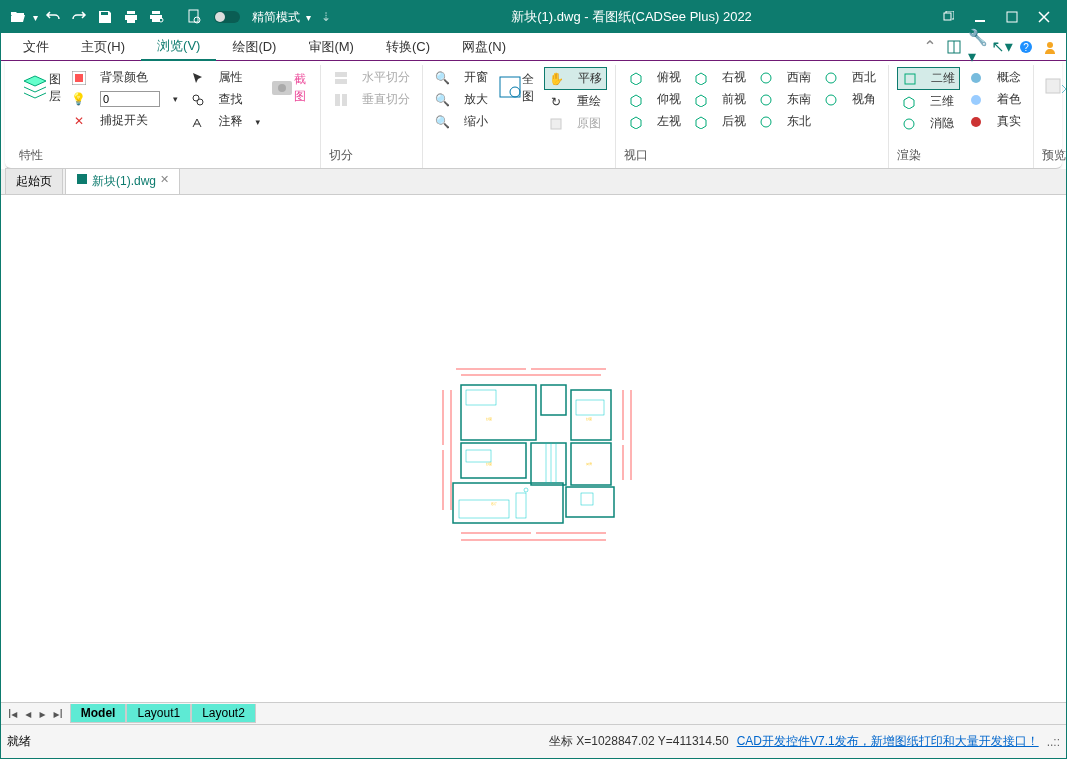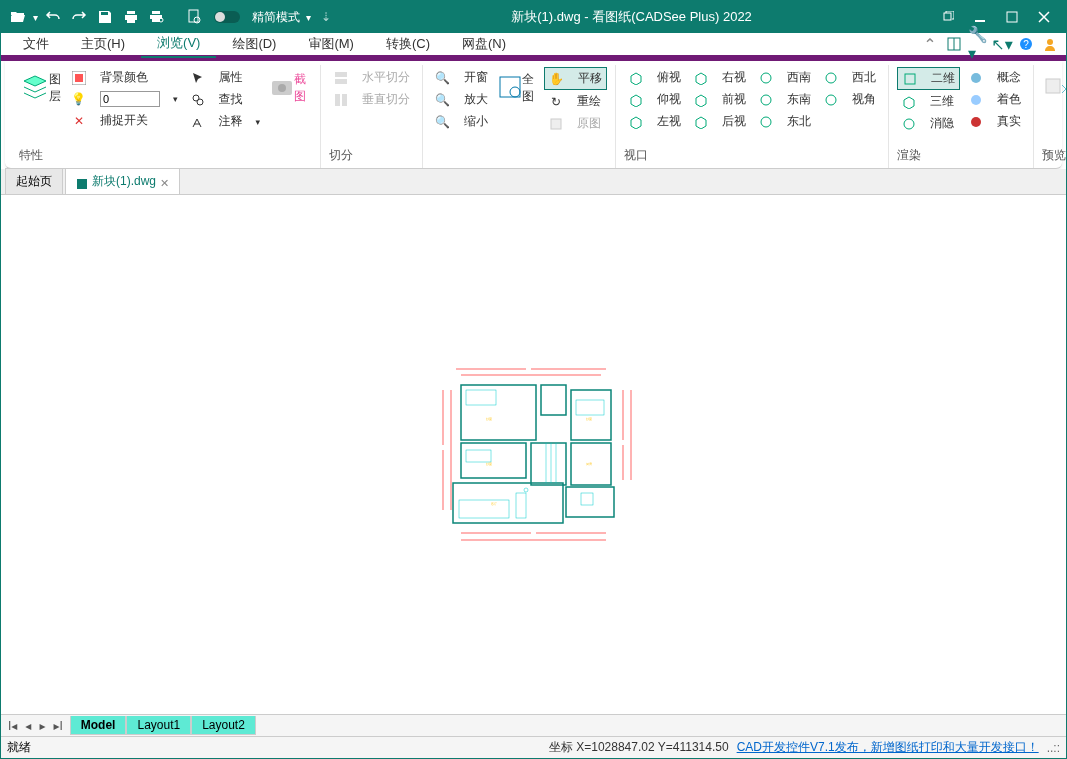--- a/index.html
+++ b/index.html
@@ -13,21 +13,21 @@
 .tb-sep { width: 8px; }
 .toggle { width: 26px; height: 12px; background: #0a5d53; border-radius: 6px; position: relative; margin: 0 4px; }
 .toggle::after { content: ""; position: absolute; width: 10px; height: 10px; background: #ddd; border-radius: 50%; top: 1px; left: 1px; }
 .mode-label { margin-left: 4px; }
 .title-center { flex: 1; text-align: center; font-size: 13px; }
 .tb-right { display: flex; align-items: center; padding-right: 6px; }
 .win-btn { width: 32px; height: 32px; display: flex; align-items: center; justify-content: center; cursor: pointer; }
 .win-btn svg { width: 12px; height: 12px; }
 
 
-.menubar { height: 28px; background: #fff; display: flex; align-items: center; padding: 0 6px; border-bottom: 6px solid #701a75; position: relative; }
+.menubar { height: 28px; background: #fff; display: flex; align-items: center; padding: 0 6px; border-bottom: 1px solid #701a75; position: relative; }
 .menu-item { padding: 4px 16px; font-size: 13px; color: #333; cursor: pointer; }
 .menu-item.active { color: #0d7b6e; border-bottom: 2px solid #0d7b6e; font-weight: 500; }
 .menu-right { position: absolute; right: 6px; display: flex; gap: 4px; align-items: center; }
 .mr-icon { width: 20px; height: 20px; display: flex; align-items: center; justify-content: center; cursor: pointer; }
 
 
 .ribbon { height: 108px; background: #fff; border-bottom: 1px solid #ccc; display: flex; padding: 4px 6px 0 6px; border-radius: 0 0 6px 6px; margin: 0 4px; box-shadow: 0 1px 3px rgba(0,0,0,0.1); }
 .ribbon-group { display: flex; flex-direction: column; border-right: 1px solid #e5e5e5; padding: 2px 8px; }
 .ribbon-group:last-child { border-right: none; }
 .rg-body { flex: 1; display: flex; align-items: flex-start; gap: 4px; }
@@ -36,37 +36,37 @@
 .big-btn .icon-box { width: 32px; height: 32px; display: flex; align-items: center; justify-content: center; }
 .big-btn .lbl { font-size: 12px; color: #333; margin-top: 2px; }
 .col { display: flex; flex-direction: column; gap: 1px; }
 .small-btn { display: flex; align-items: center; padding: 2px 4px; font-size: 12px; color: #333; cursor: pointer; gap: 13px; white-space: nowrap; }
 .small-btn.disabled { color: #aaa; }
 .small-btn .si { width: 16px; height: 16px; display: flex; align-items: center; justify-content: center; flex-shrink: 0; }
 .dropdown-input { border: 1px solid #999; font-size: 11px; padding: 1px 2px; width: 60px; }
 
 
 .doctabs { height: 26px; background: #f0f0f0; border-bottom: 1px solid #ccc; display: flex; align-items: flex-end; padding-left: 4px; }
-.doctab { padding: 4px 10px; font-size: 12px; background: #e8e8e8; border: 1px solid #ccc; border-bottom: none; margin-right: 2px; cursor: pointer; display: flex; align-items: flex-end; gap: 4px; }
+.doctab { padding: 4px 10px; font-size: 12px; background: #e8e8e8; border: 1px solid #ccc; border-bottom: none; margin-right: 2px; cursor: pointer; display: flex; align-items: flex-start; gap: 4px; }
 .doctab.active { background: #fff; color: #0d7b6e; }
 .doctab .close { color: #888; font-size: 11px; }
 
 
 .canvas { flex: 1; background: #fff; position: relative; overflow: hidden; }
 .drawing { position: absolute; left: 430px; top: 170px; width: 210px; height: 180px; }
 
 
 .layouttabs { height: 22px; background: #f5f5f5; border-top: 1px solid #ccc; display: flex; align-items: center; font-size: 12px; }
 .lt-nav { display: flex; padding: 0 4px; gap: 2px; }
 .lt-nav span { cursor: pointer; padding: 0 3px; color: #555; }
 .lt-tab { padding: 2px 10px; border: 1px solid #ccc; border-top: none; background: #5eead4; cursor: pointer; }
 .lt-tab.active { font-weight: bold; }
 
 
-.statusbar { height: 22px; background: #f5f5f5; border-top: 1px solid #ccc; display: flex; align-items: center; font-size: 12px; padding: 0 6px; }
+.statusbar { height: 34px; background: #f5f5f5; border-top: 1px solid #ccc; display: flex; align-items: center; font-size: 12px; padding: 0 6px; }
 .st-left { flex: 0 0 auto; }
 .st-coord { margin-left: auto; margin-right: 8px; color: #333; }
 .st-link { color: #0066cc; text-decoration: underline; cursor: pointer; }
 .st-right { margin-left: 8px; color: #666; }
 </style>
 </head>
 <body>
 
 <div class="titlebar">
   <div class="tb-left">

